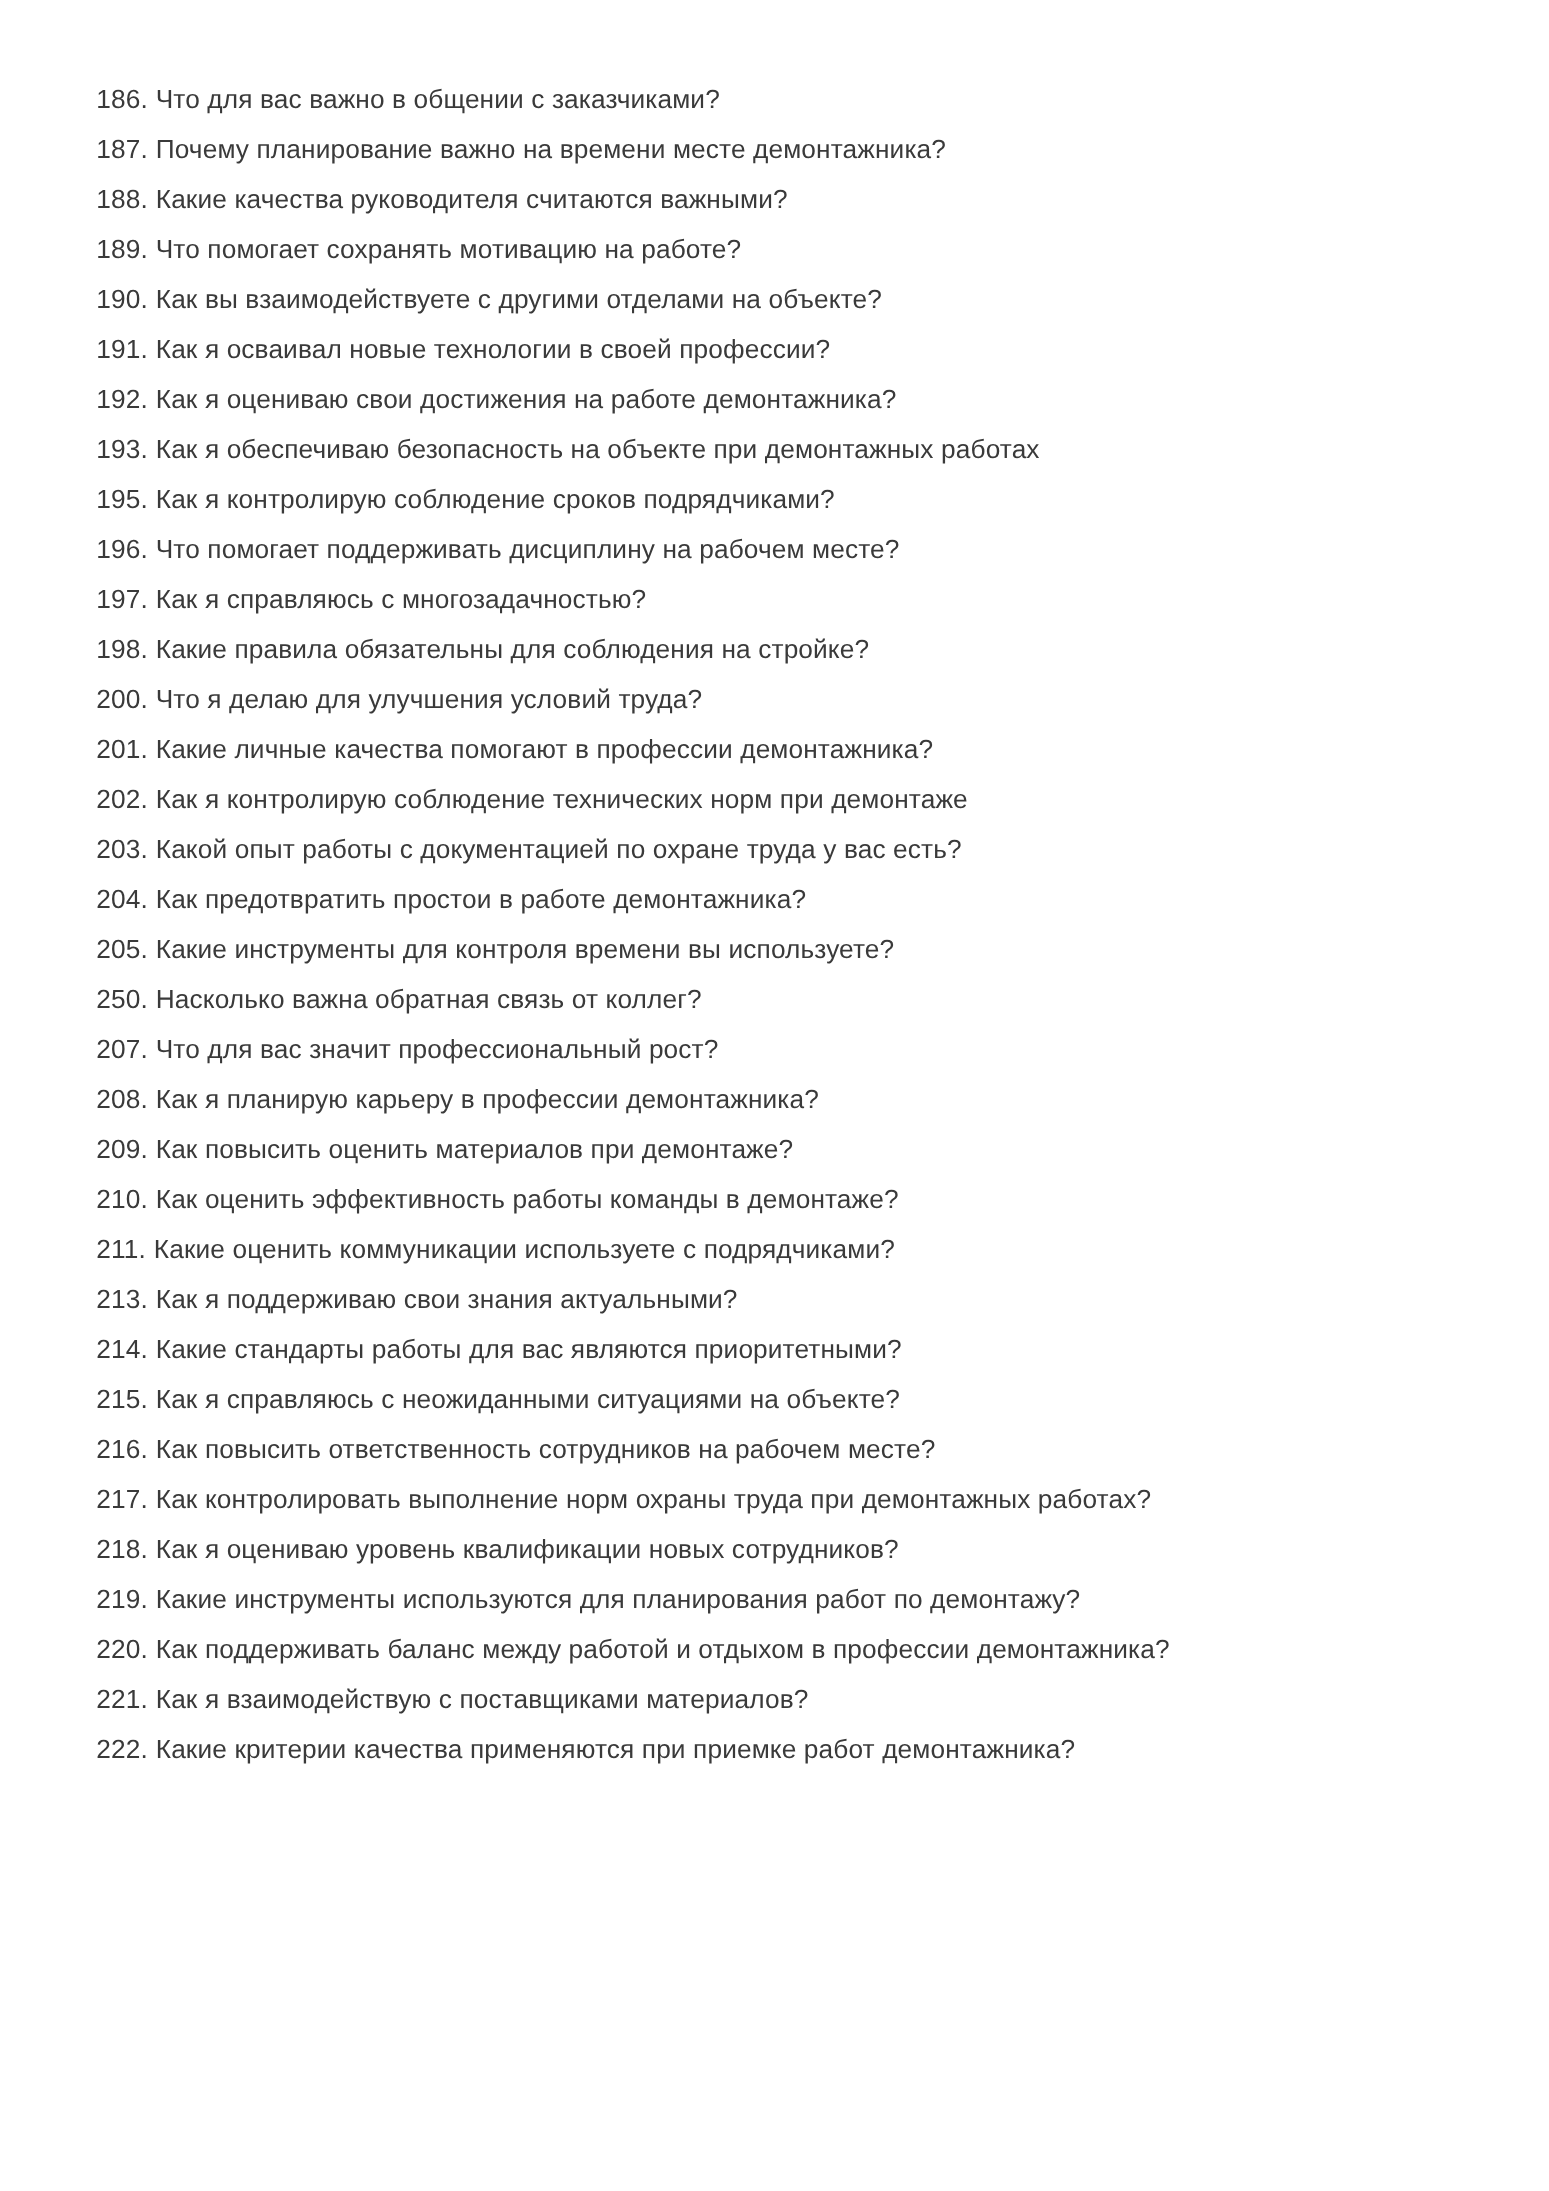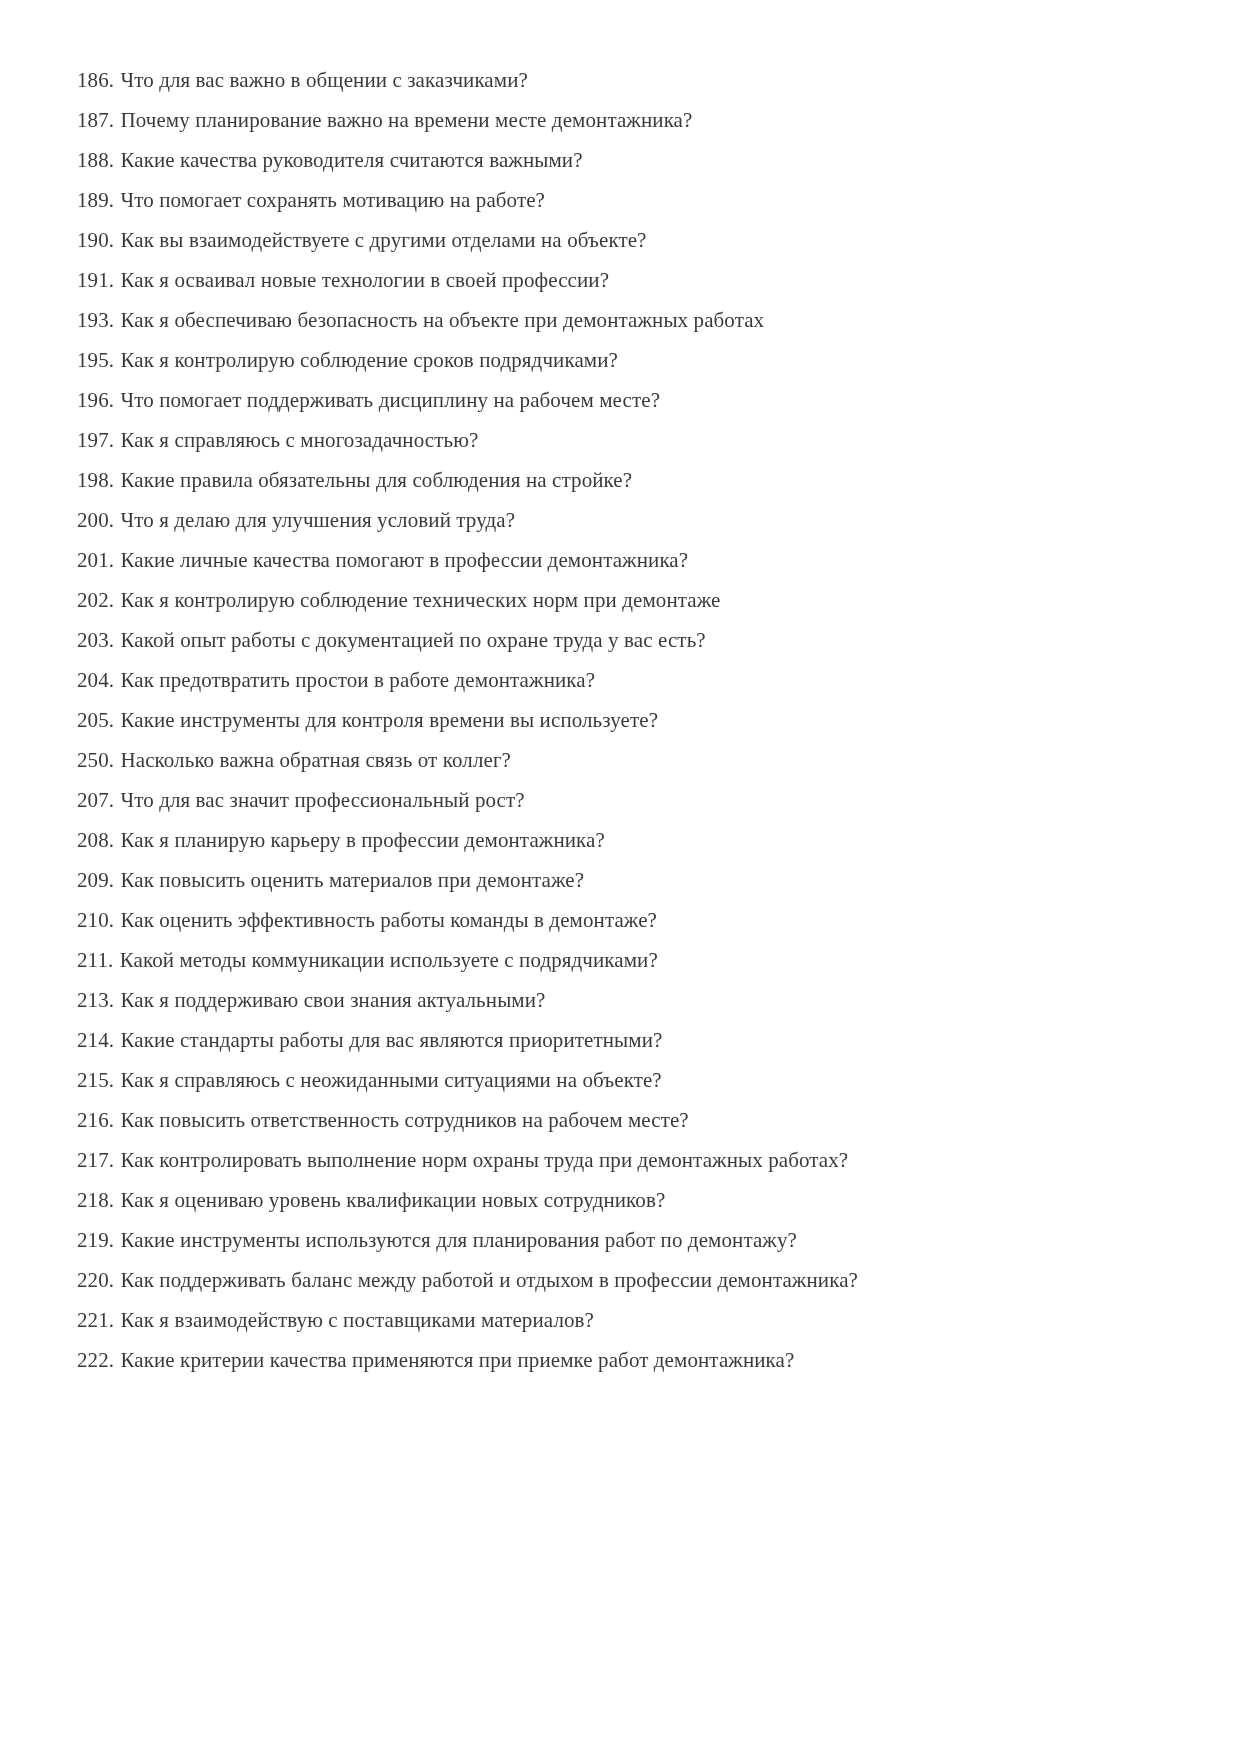--- a/index.html
+++ b/index.html
@@ -7,21 +7,21 @@
     padding: 0;
     background: #ffffff;
   }
   .page {
     position: relative;
     width: 1239px;
     height: 1753px;
     background: #ffffff;
     overflow: hidden;
     box-sizing: border-box;
-    font-family: Liberation Serif, serif;
+    font-family: Liberation Sans, sans-serif;
   }
   .questions {
     position: absolute;
     top: 60px;
     left: 77px;
     width: 1110px;
     color: #3a3a3a;
     font-size: 21px;
     line-height: 40px;
     font-weight: 400;
@@ -39,37 +39,38 @@
 <body>
 
 <main class="page">
   <section class="questions" id="questions-list">
       <p class="q"><span class="q-num">186.</span><span>Что для вас важно в общении с заказчиками?</span></p>
       <p class="q"><span class="q-num">187.</span><span>Почему планирование важно на времени месте демонтажника?</span></p>
       <p class="q"><span class="q-num">188.</span><span>Какие качества руководителя считаются важными?</span></p>
       <p class="q"><span class="q-num">189.</span><span>Что помогает сохранять мотивацию на работе?</span></p>
       <p class="q"><span class="q-num">190.</span><span>Как вы взаимодействуете с другими отделами на объекте?</span></p>
       <p class="q"><span class="q-num">191.</span><span>Как я осваивал новые технологии в своей профессии?</span></p>
+      <p class="q"><span class="q-num">192.</span><span>Как я оцениваю свои достижения на работе демонтажника?</span></p>
       <p class="q"><span class="q-num">193.</span><span>Как я обеспечиваю безопасность на объекте при демонтажных работах</span></p>
       <p class="q"><span class="q-num">195.</span><span>Как я контролирую соблюдение сроков подрядчиками?</span></p>
       <p class="q"><span class="q-num">196.</span><span>Что помогает поддерживать дисциплину на рабочем месте?</span></p>
       <p class="q"><span class="q-num">197.</span><span>Как я справляюсь с многозадачностью?</span></p>
       <p class="q"><span class="q-num">198.</span><span>Какие правила обязательны для соблюдения на стройке?</span></p>
       <p class="q"><span class="q-num">200.</span><span>Что я делаю для улучшения условий труда?</span></p>
       <p class="q"><span class="q-num">201.</span><span>Какие личные качества помогают в профессии демонтажника?</span></p>
       <p class="q"><span class="q-num">202.</span><span>Как я контролирую соблюдение технических норм при демонтаже</span></p>
       <p class="q"><span class="q-num">203.</span><span>Какой опыт работы с документацией по охране труда у вас есть?</span></p>
       <p class="q"><span class="q-num">204.</span><span>Как предотвратить простои в работе демонтажника?</span></p>
       <p class="q"><span class="q-num">205.</span><span>Какие инструменты для контроля времени вы используете?</span></p>
       <p class="q"><span class="q-num">250.</span><span>Насколько важна обратная связь от коллег?</span></p>
       <p class="q"><span class="q-num">207.</span><span>Что для вас значит профессиональный рост?</span></p>
       <p class="q"><span class="q-num">208.</span><span>Как я планирую карьеру в профессии демонтажника?</span></p>
       <p class="q"><span class="q-num">209.</span><span>Как повысить оценить материалов при демонтаже?</span></p>
       <p class="q"><span class="q-num">210.</span><span>Как оценить эффективность работы команды в демонтаже?</span></p>
-      <p class="q"><span class="q-num">211.</span><span>Какой методы коммуникации используете с подрядчиками?</span></p>
+      <p class="q"><span class="q-num">211.</span><span>Какие оценить коммуникации используете с подрядчиками?</span></p>
       <p class="q"><span class="q-num">213.</span><span>Как я поддерживаю свои знания актуальными?</span></p>
       <p class="q"><span class="q-num">214.</span><span>Какие стандарты работы для вас являются приоритетными?</span></p>
       <p class="q"><span class="q-num">215.</span><span>Как я справляюсь с неожиданными ситуациями на объекте?</span></p>
       <p class="q"><span class="q-num">216.</span><span>Как повысить ответственность сотрудников на рабочем месте?</span></p>
       <p class="q"><span class="q-num">217.</span><span>Как контролировать выполнение норм охраны труда при демонтажных работах?</span></p>
       <p class="q"><span class="q-num">218.</span><span>Как я оцениваю уровень квалификации новых сотрудников?</span></p>
       <p class="q"><span class="q-num">219.</span><span>Какие инструменты используются для планирования работ по демонтажу?</span></p>
       <p class="q"><span class="q-num">220.</span><span>Как поддерживать баланс между работой и отдыхом в профессии демонтажника?</span></p>
       <p class="q"><span class="q-num">221.</span><span>Как я взаимодействую с поставщиками материалов?</span></p>
       <p class="q"><span class="q-num">222.</span><span>Какие критерии качества применяются при приемке работ демонтажника?</span></p>

